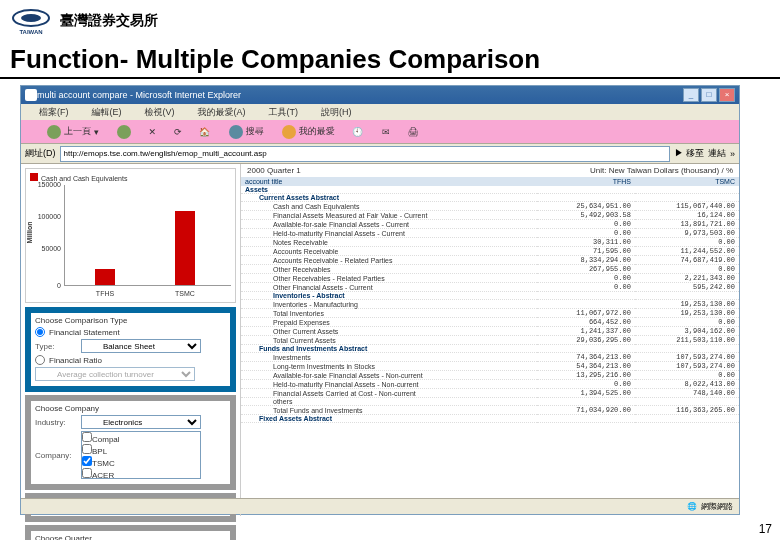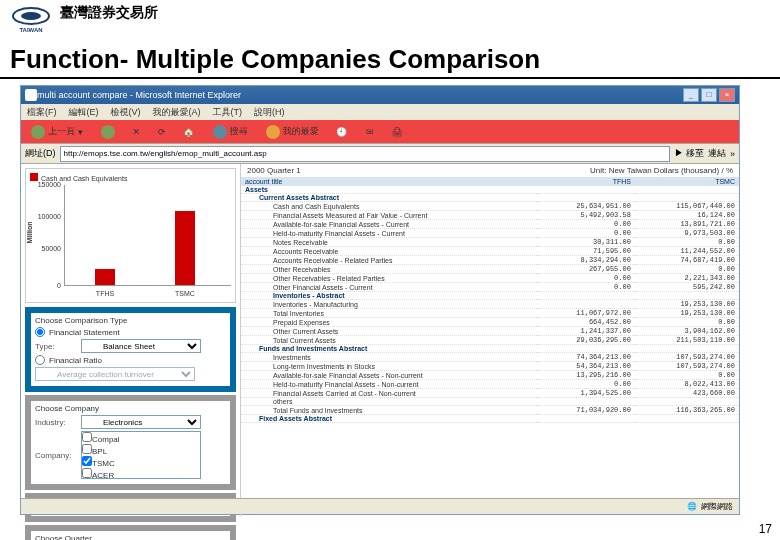--- a/index.html
+++ b/index.html
@@ -1,29 +1,29 @@
 <!DOCTYPE html>
 <html><head>
 <meta charset="utf-8">
 <style>
 *{margin:0;padding:0;box-sizing:border-box;font-family:Arial,"Microsoft JhengHei",sans-serif}
 body{width:780px;height:540px;background:#fff;position:relative;overflow:hidden}
-.slide-header{display:flex;padding:4px 10px;height:42px}
+.slide-header{display:flex;align-items:center;padding:4px 10px;height:42px}
 .logo{width:42px;height:30px;margin-right:8px}
 .exchange-name{font-size:14px;font-weight:bold;font-family:"DFKai-SB",serif}
 .slide-title{font-size:26px;font-weight:bold;padding:2px 10px;border-bottom:2px solid #000}
 .ie-window{margin:6px 20px 0 20px;border:1px solid #7b9ebd;width:720px;height:430px;position:relative;background:#fff;font-size:9px}
 .titlebar{background:linear-gradient(#3a6ea5,#2b5f9e);color:#fff;height:18px;display:flex;align-items:center;padding:0 4px;justify-content:space-between}
 .titlebar-left{display:flex;align-items:center;}
 .ie-icon{width:12px;height:12px;background:#fff;border-radius:2px}
 .winbtns{display:flex;gap:2px}
 .winbtn{width:16px;height:14px;background:#d4e4f7;border:1px solid #7b9ebd;font-size:8px;text-align:center;line-height:12px;color:#2b5f9e}
 .winbtn.close{background:#e77471;color:#fff}
-.menubar{background:#ece9d8;height:16px;display:flex;gap:12px;padding:0 6px;font-size:9px;color:#333;align-items:center}
-.toolbar{background:#ef4444;height:24px;display:flex;align-items:center;padding:0 4px;gap:6px;border-bottom:1px solid #aca899}
+.menubar{background:#ece9d8;height:16px;display:flex;gap:23px;padding:0 18px;font-size:9px;color:#333;align-items:center}
+.toolbar{background:#f9a8d4;height:24px;display:flex;align-items:center;padding:0 20px;gap:6px;border-bottom:1px solid #aca899}
 .tbtn{display:flex;align-items:center;gap:3px;padding:2px 6px;font-size:9px;color:#333}
 .tbicon{width:14px;height:14px;background:#7ba05b;border-radius:7px}
 .tbicon.blue{background:#5b8ba0}
 .tbicon.orange{background:#e8a33d}
 .addrbar{background:#ece9d8;height:20px;display:flex;align-items:center;padding:0 4px;gap:4px;border-bottom:1px solid #aca899}
 .urlbox{flex:1;background:#fff;border:1px solid #7b9ebd;height:15px;padding:7px 3px;font-size:8px;display:flex;align-items:center}
 .content{display:flex;height:352px}
 .leftpanel{width:220px;border-right:1px solid #ccc;padding:4px;font-size:8px;color:#333}
 .chart-area{border:1px solid #ccc;height:135px;padding:4px;position:relative;margin-bottom:4px}
 .legend{font-size:7px;margin-bottom:2px}
@@ -309,21 +309,21 @@
               <td class="num">0.00</td>
             </tr>
             <tr>
               <td class="indent2">Held-to-maturity Financial Assets - Non-current</td>
               <td class="num">0.00</td>
               <td class="num">8,022,413.00</td>
             </tr>
             <tr>
               <td class="indent2">Financial Assets Carried at Cost - Non-current</td>
               <td class="num">1,394,525.00</td>
-              <td class="num">423,660.00</td>
+              <td class="num">748,140.00</td>
             </tr>
             <tr>
               <td class="indent2">others</td>
               <td class="num"></td>
               <td class="num"></td>
             </tr>
             <tr>
               <td class="indent2">Total Funds and Investments</td>
               <td class="num">71,034,920.00</td>
               <td class="num">116,363,265.00</td>

